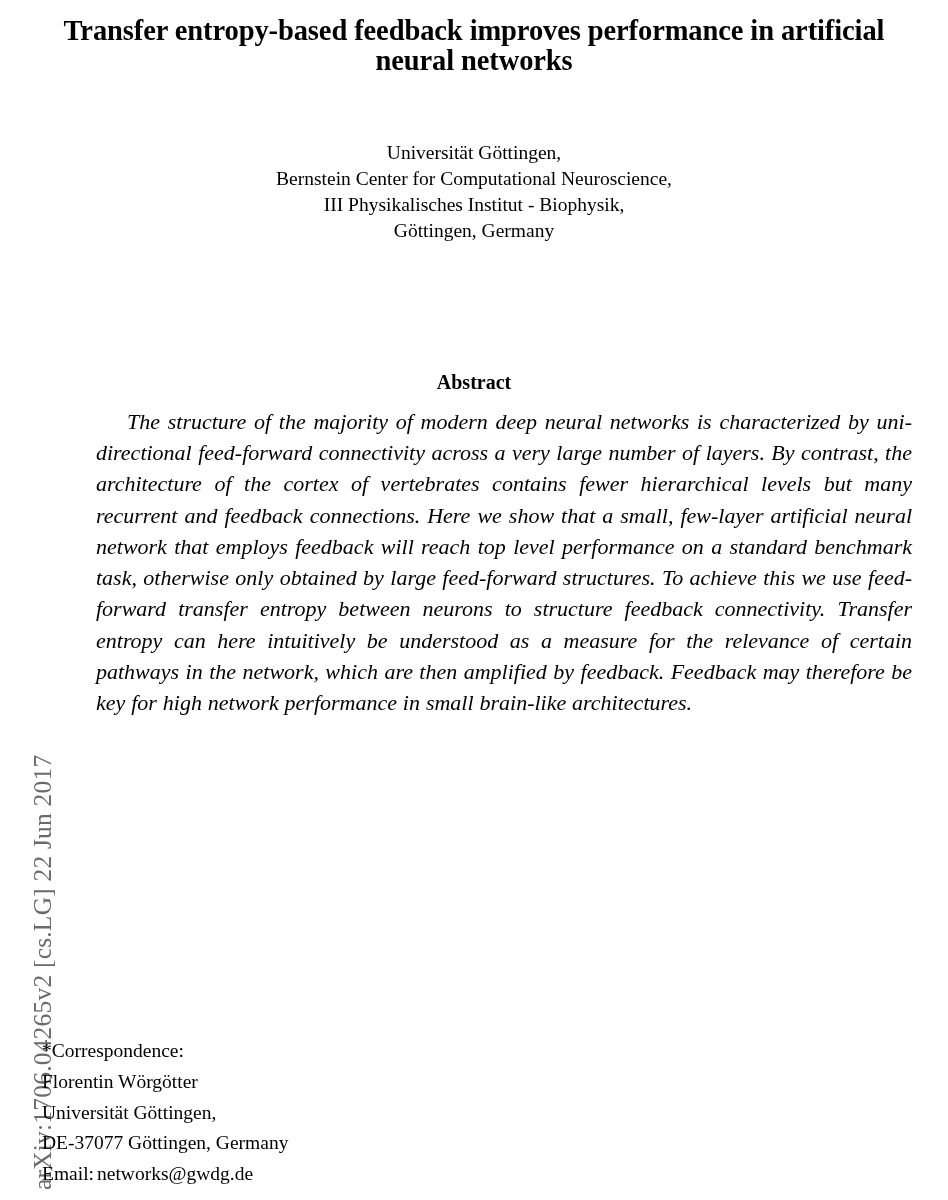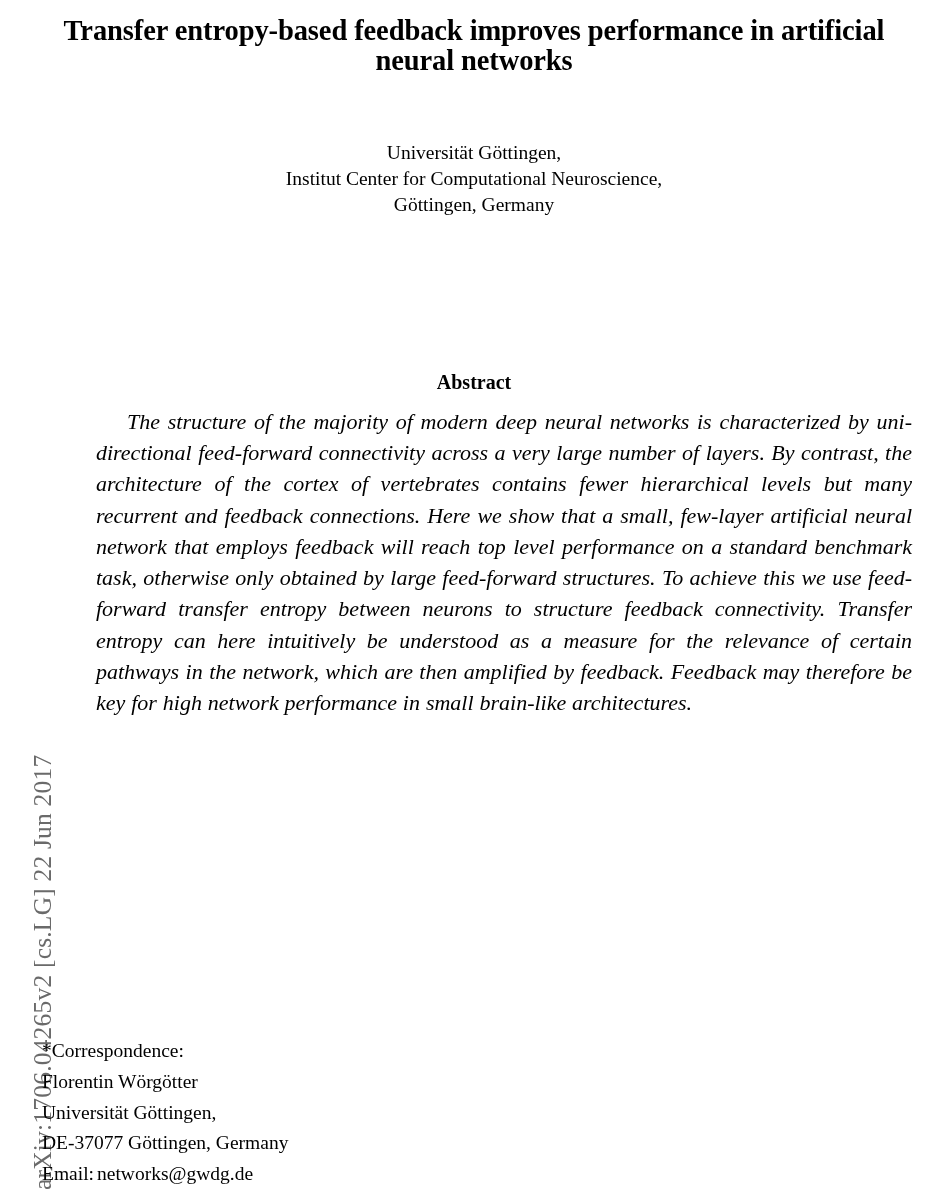--- a/index.html
+++ b/index.html
@@ -112,21 +112,22 @@
   <span class="arxiv-stamp-inner">arXiv:1706.04265v2  [cs.LG]  22 Jun 2017</span>
 </div>
 
 <div class="page">
 
   <div class="title">Transfer entropy-based feedback improves performance in artificial neural networks</div>
 
 
   <div class="affiliation">
     <div>Universität Göttingen,</div>
-    <div>Institut Center for Computational Neuroscience,</div>
+    <div>Bernstein Center for Computational Neuroscience,</div>
+    <div>III Physikalisches Institut - Biophysik,</div>
     <div>Göttingen, Germany</div>
   </div>
 
   <div class="abstract-heading">Abstract</div>
 
   <div class="abstract-body">The structure of the majority of modern deep neural networks is characterized by uni-directional feed-forward connectivity across a very large number of layers. By contrast, the architecture of the cortex of vertebrates contains fewer hierarchical levels but many recurrent and feedback connections. Here we show that a small, few-layer artificial neural network that employs feedback will reach top level performance on a standard benchmark task, otherwise only obtained by large feed-forward structures. To achieve this we use feed-forward transfer entropy between neurons to structure feedback connectivity. Transfer entropy can here intuitively be understood as a measure for the relevance of certain pathways in the network, which are then amplified by feedback. Feedback may therefore be key for high network performance in small brain-like architectures.</div>
 
   <div class="correspondence">
     <div>*Correspondence:</div>
     <div>Florentin Wörgötter</div>

